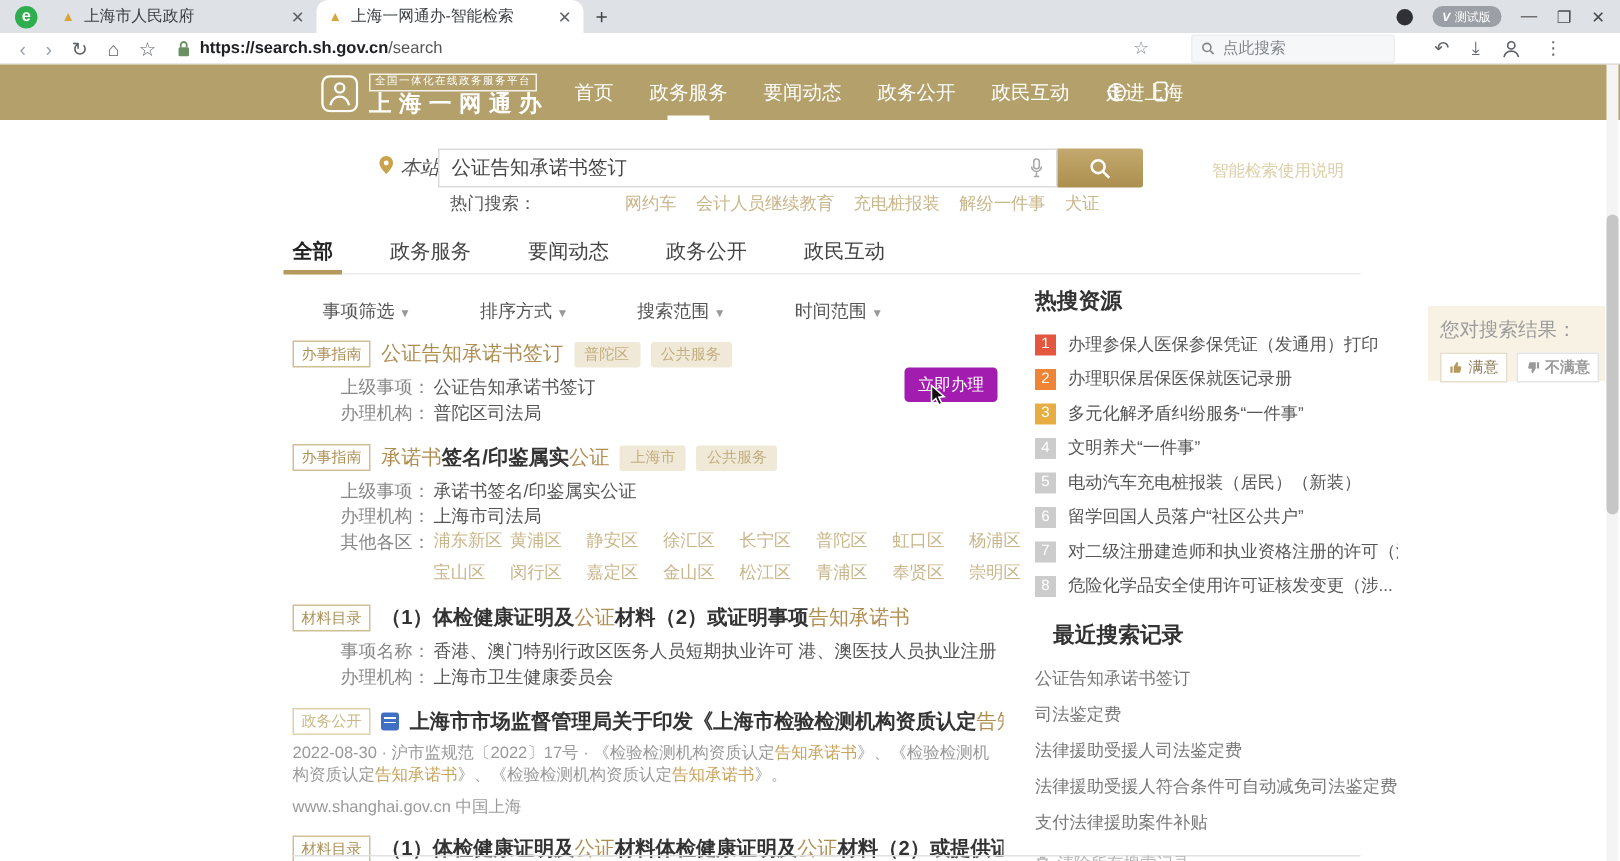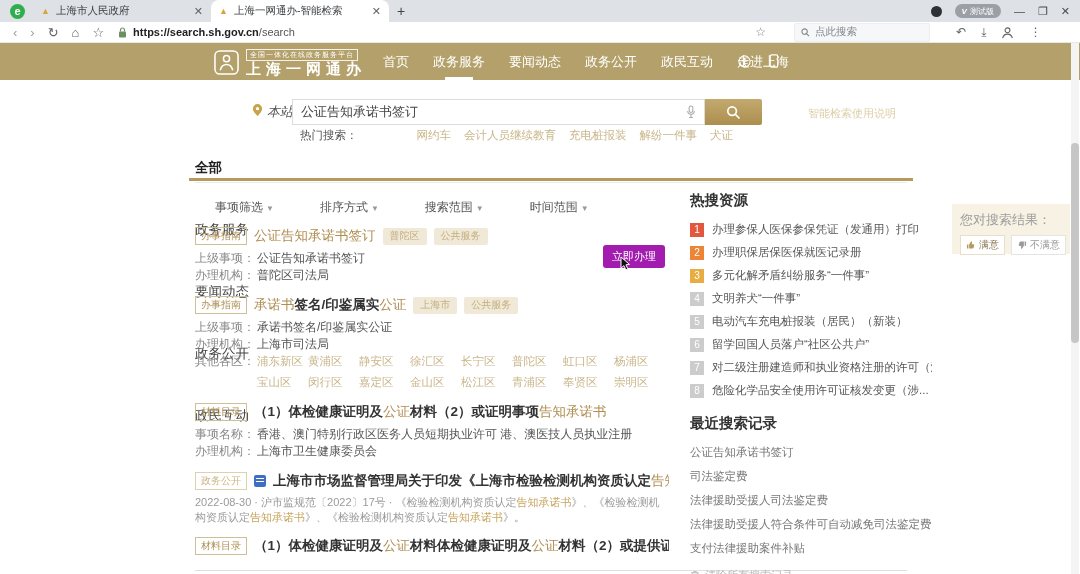--- a/index.html
+++ b/index.html
@@ -46,69 +46,69 @@
   .scaret{font-size:9px;color:#999;}
   .sinput{position:absolute;left:292px;top:99px;width:413px;height:26px;border:1px solid #dcdcdc;box-sizing:border-box;display:flex;align-items:center;padding:0 8px;font-size:13px;color:#444;background:#fff;}
   .sinput .q{flex:1;white-space:nowrap;overflow:hidden;}
   .sbtn{position:absolute;left:705px;top:99px;width:57px;height:26px;background:linear-gradient(#c3a96e,#ac8f4f);border-radius:0 2px 2px 0;display:flex;align-items:center;justify-content:center;}
   .shelp{position:absolute;left:796px;top:106px;font-size:11px;color:#dccfa8;margin-left:12px;}
   .hotrow{position:absolute;left:300px;top:128px;display:flex;gap:13px;font-size:11.5px;}
   .hotlabel{color:#555;}
   .hotlink{color:#c9b68a;white-space:nowrap;}
 
   
-  .rtabs{position:absolute;left:195px;top:156px;width:712px;height:27px;border-bottom:1px solid #ececec;display:flex;gap:38px;font-size:13.5px;color:#444;box-sizing:border-box;flex-direction:column;}
+  .rtabs{position:absolute;left:195px;top:156px;width:712px;height:27px;border-bottom:1px solid #ececec;display:flex;gap:38px;font-size:13.5px;color:#444;box-sizing:border-box;}
   .rtab{position:relative;line-height:24px;white-space:nowrap;}
   .rtab.active{color:#222;font-weight:bold;}
   .rtab.active::after{content:"";position:absolute;left:-6px;right:-6px;bottom:-1px;height:3px;background:#b6995c;}
   .filters{position:absolute;left:195px;top:199px;display:flex;gap:26px;font-size:12px;color:#555;}
   .filter{white-space:nowrap;margin-left:20px;}
   .fcaret{font-size:8px;color:#999;margin-left:3px;}
 
   
   .results{position:absolute;left:195px;top:227px;width:474px;}
   .result{margin-bottom:12px;}
   .rhead{display:flex;align-items:center;gap:7px;margin-bottom:5px;}
   .rtag{flex:none;font-size:10px;color:#ad9055;border:1px solid #cfbf97;padding:1px 5px;white-space:nowrap;}
   .rtag.light{color:#cbb685;border-color:#ded2ae;}
   .docicon{flex:none;width:12px;height:12px;background:#3f6fc4;border-radius:2px;position:relative;}
   .docicon::after{content:"";position:absolute;left:2px;top:3px;width:8px;height:6px;
     background:repeating-linear-gradient(#fff 0 1px,transparent 1px 3px);}
   .rtitle{font-size:13.5px;white-space:nowrap;overflow:hidden;}
   .td{color:#333;font-weight:bold;}
   .hl{color:#b08e52;}
   .pill{flex:none;font-size:10px;color:#c3ae7f;background:#f0e9d8;padding:1.5px 7px;border-radius:2px;white-space:nowrap;}
-  .fline{font-size:12px;line-height:17px;display:flex;}
+  .fline{font-size:12px;line-height:17px;display:flex;margin-left:32px;}
   .flabel{color:#888;flex:none;width:62px;}
   .fval{color:#555;}
   .dgrid{display:inline-grid;grid-template-columns:repeat(8,51px);row-gap:4px;}
   .dlink{color:#c9b68a;font-size:11.5px;white-space:nowrap;}
   .rmeta{font-size:11px;line-height:15px;color:#9a9a9a;margin-top:2px;}
   .rmeta .mhl{color:#c8a55e;}
   .rsrc{font-size:11px;color:#9a9a9a;margin-top:5px;}
   .action-btn{position:absolute;left:603px;top:245px;background:#a21caf;color:#fff;font-size:11px;padding:4px 9px;border-radius:3px;white-space:nowrap;}
   .cursor{position:absolute;left:620px;top:256px;}
   .bottomline{position:absolute;left:195px;top:570px;width:712px;border-top:1px solid #e0e0e0;}
 
   
   .sidebar{position:absolute;left:690px;top:191px;width:242px;}
   .sb-title{font-size:14.5px;font-weight:bold;color:#333;margin:0 0 12px 0;}
   .hot-item{display:flex;align-items:center;gap:8px;margin-bottom:8px;}
   .rank{flex:none;width:14px;height:14px;line-height:14px;text-align:center;color:#fff;font-size:10px;}
   .hot-text{font-size:11.5px;color:#555;white-space:nowrap;overflow:hidden;}
-  .recent-title{margin-top:16px;}
+  .recent-title{margin-top:16px;margin-left:12px;}
   .recent-item{font-size:11.5px;color:#777;margin-bottom:9px;white-space:nowrap;}
   .clear-row{display:flex;align-items:center;gap:5px;font-size:11px;color:#b5b5b5;margin-top:12px;}
 
   
   .feedback{position:absolute;left:952px;top:204px;width:118px;height:50px;background:#f8f2e4;box-sizing:border-box;padding:7px 8px;}
   .fb-prompt{font-size:13px;color:#9c9c9c;}
   .fb-btns{display:flex;gap:6px;margin-top:6px;}
   .fb-btn{display:flex;align-items:center;gap:3px;background:#fff;border:1px solid #e7decb;font-size:10px;color:#8a7a55;padding:2px 5px;white-space:nowrap;}
-  .fb-btn.dis{color:#999;border-color:#e4e4e4;}
+  .fb-btn.dis{color:#999;border-color:#e4e4e4;font-weight:bold;}
 
   
   .vscroll{position:absolute;right:1px;top:43px;width:8px;height:531px;background:#f4f4f4;}
   .vthumb{position:absolute;left:0;top:100px;width:8px;height:200px;background:#c6c6c6;border-radius:4px;}
 </style>
 </head>
 <body>
 
 <div class="screen">
 
@@ -316,20 +316,21 @@
           <span class="fval">上海市卫生健康委员会</span>
         </div>
       </div>
       <div class="result">
         <div class="rhead">
           <span class="rtag light">政务公开</span>
           <span class="docicon"></span>
           <span class="rtitle"><span class="td">上海市市场监督管理局关于印发《上海市检验检测机构资质认定</span><span class="hl">告知</span></span>
         </div>
         <div class="rmeta"><span>2022-08-30 · 沪市监规范〔2022〕17号 · 《检验检测机构资质认定</span><span class="mhl">告知承诺书</span><span>》、《检验检测机构资质认定</span><span class="mhl">告知承诺书</span><span>》、《检验检测机构资质认定</span><span class="mhl">告知承诺书</span><span>》。</span></div>
+        <div class="rsrc">www.shanghai.gov.cn 中国上海</div>
       </div>
       <div class="result">
         <div class="rhead">
           <span class="rtag">材料目录</span>
           <span class="rtitle"><span class="td">（1）体检健康证明及</span><span class="hl">公证</span><span class="td">材料体检健康证明及</span><span class="hl">公证</span><span class="td">材料（2）或提供证明事项</span></span>
         </div>
       </div>
     </div>
 
   <div class="action-btn">立即办理</div>

